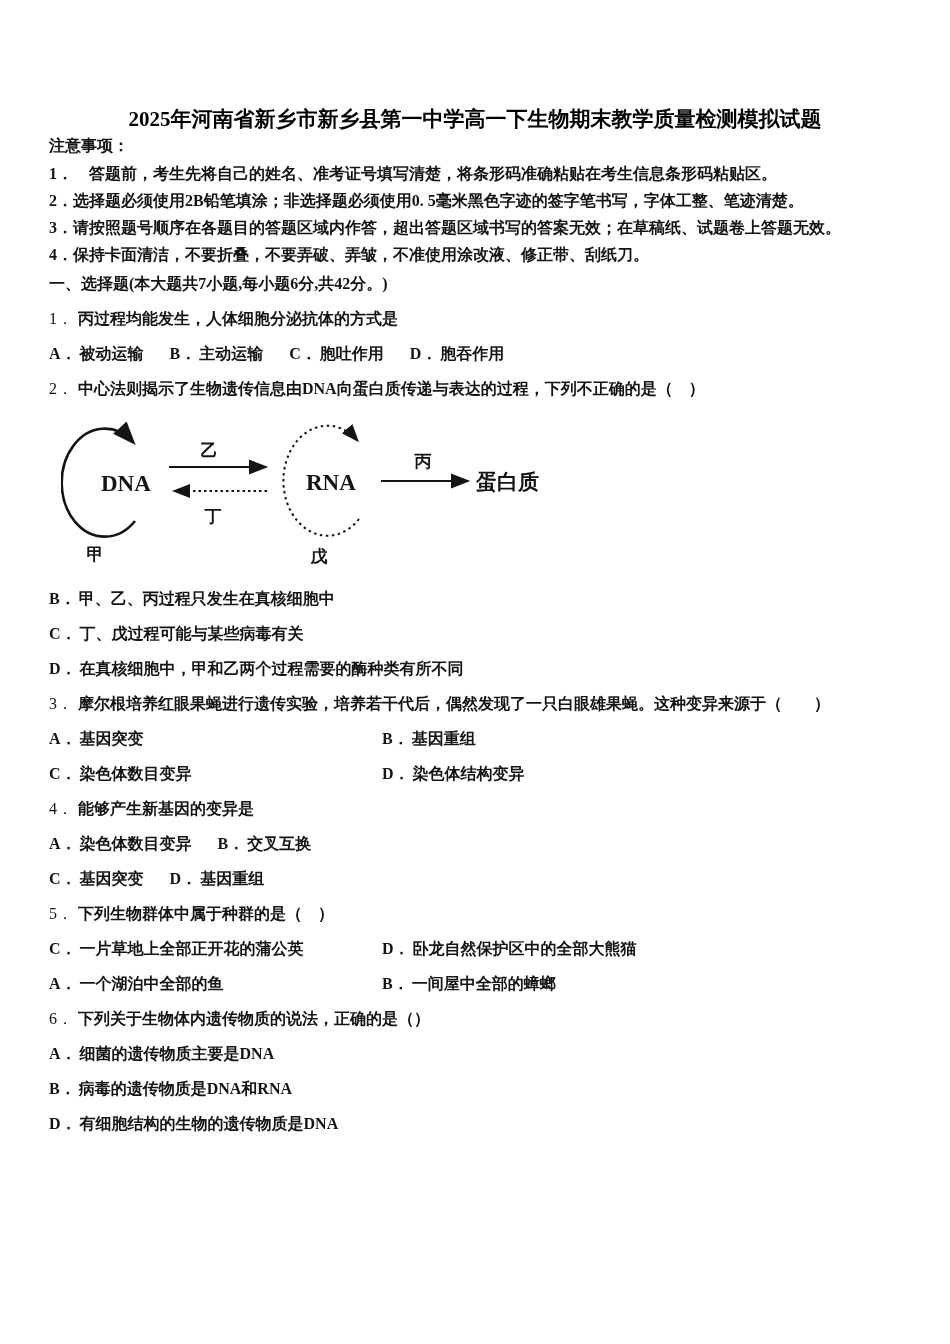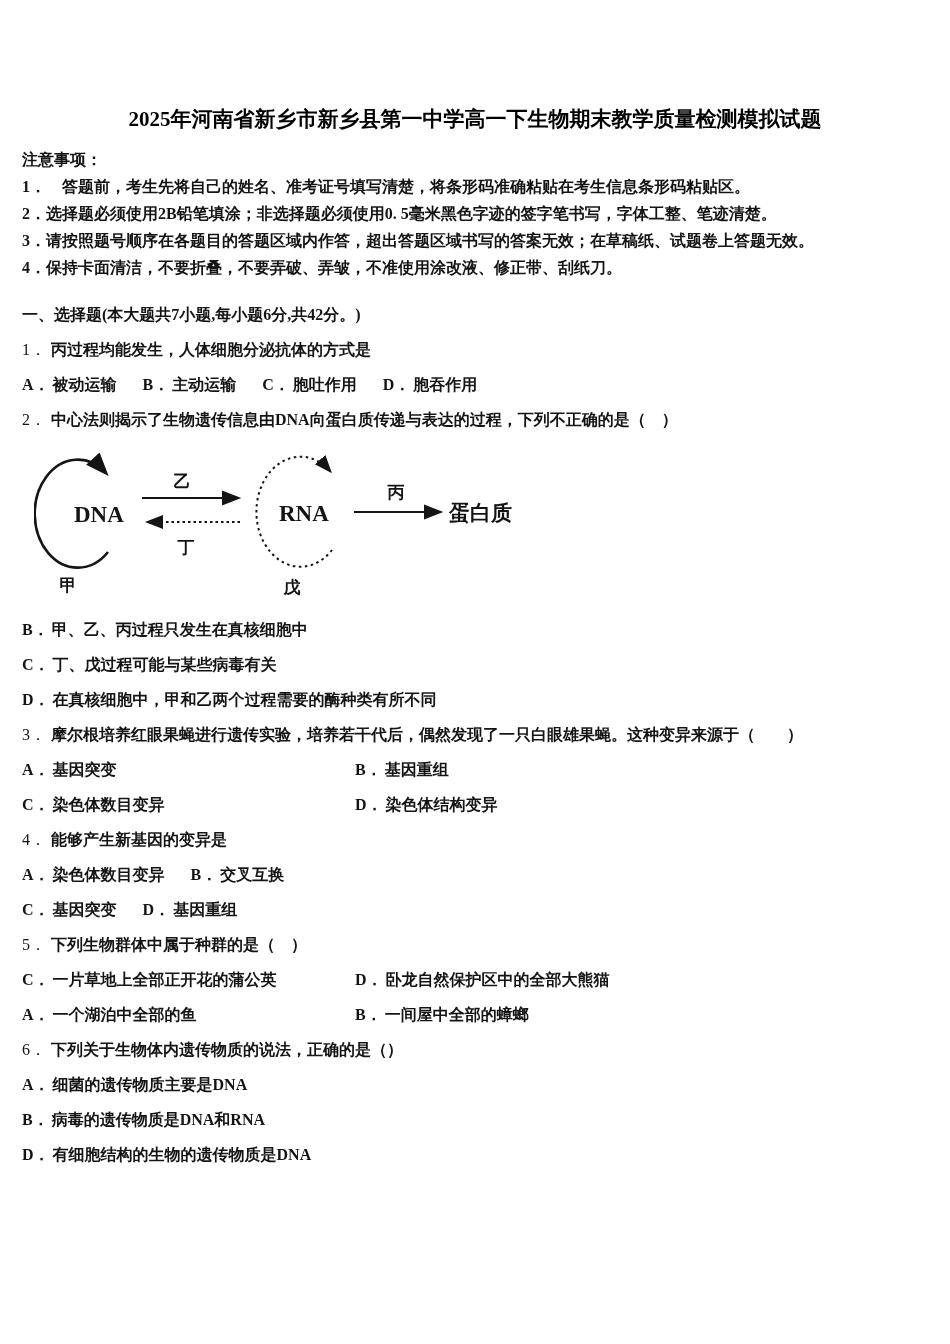--- a/index.html
+++ b/index.html
@@ -1,28 +1,28 @@
 <!DOCTYPE html>
 <html><head>
 <meta charset="utf-8">
 <style>
   html,body{margin:0;padding:0;}
   body{
     width:950px;height:1344px;background:#ffffff;color:#141414;
     font-family:"Liberation Serif","DejaVu Serif",serif;
     overflow:hidden;
   }
-  .page{position:relative;width:100%;height:100%;padding:0 22px;box-sizing:border-box;}
+  .page{position:relative;width:100%;height:100%;padding:0 49px;box-sizing:border-box;}
   .title{
     margin:0;padding-top:104px;text-align:center;
     font-size:21px;font-weight:700;line-height:30px;color:#000;
   }
-  .notice-heading{margin-top:13px;font-size:16px;font-weight:700;line-height:26px;}
+  .notice-heading{font-size:16px;font-weight:700;line-height:26px;font-family:Liberation Mono, monospace;}
   .notice-item{font-size:16px;font-weight:700;line-height:27px;white-space:nowrap;}
-  .section-heading{margin-top:22px;font-size:16px;font-weight:700;line-height:24px;}
+  .section-heading{margin-top:4px;font-size:16px;font-weight:700;line-height:24px;}
   .line{font-size:16px;line-height:24px;margin-top:11px;white-space:nowrap;}
   .qnum{font-weight:400;margin-right:5px;}
   .qtext{font-weight:700;}
   .opt-label{font-weight:700;margin-right:3px;}
   .opt-text{font-weight:700;}
   .row.inline .opt{margin-right:26px;}
   .row.two-col{position:relative;}
   .row.two-col .col2{position:absolute;left:333px;top:0;}
   .diagram{margin:8px 0 12px 12px;}
   .diagram svg text{

